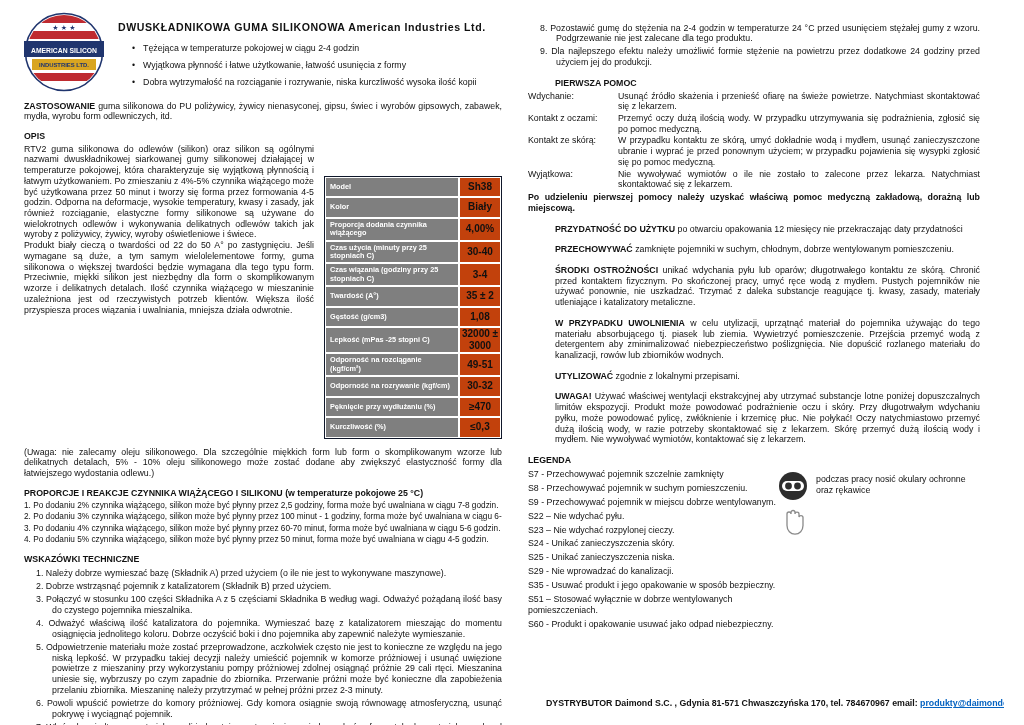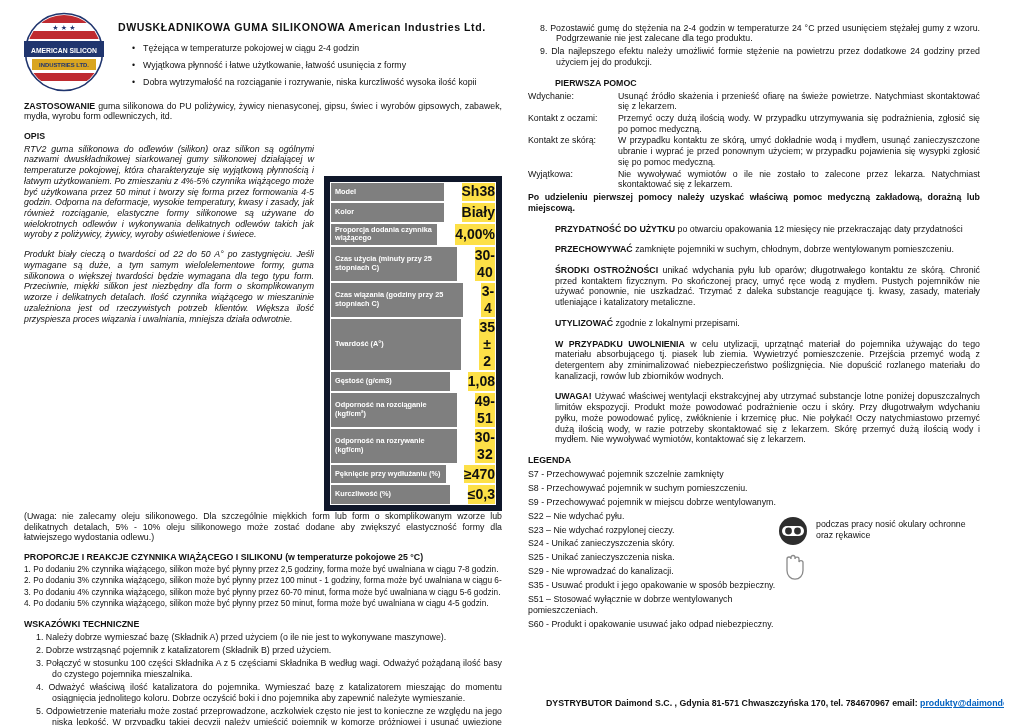--- a/index.html
+++ b/index.html
@@ -27,43 +27,43 @@
   .titleblock { flex: 1; min-width: 0; }
   .title { font-weight: bold; font-size: 10.6px; letter-spacing: 0.55px; white-space: nowrap; margin: 9px 0 9px 2px; overflow: hidden; }
   .bullet { display: flex; gap: 8px; margin: 0 0 6.5px 16px; }
   .bullet .dot { flex: 0 0 auto; }
 
   .sechead { margin-top: 9px; margin-bottom: 2px; }
   .para-zast { margin-top: 3px; }
 
   
   .opisrow { display: flex; gap: 10px; margin-top: 1px; }
-  .opistext { flex: 1; min-width: 0; font-style: italic; }
-  .opistext p + p { margin-top: 9px; }
-  .spec-table { width: 178px; flex: 0 0 auto; margin-top: 32px; border: 6px solid #0f172a; }
+  .opistext { flex: 1; min-width: 0; }
+  .opistext p + p { }
+  .spec-table { width: 178px; flex: 0 0 auto; margin-top: 32px; border: 1px solid #0f172a; }
   .trow { display: flex; }
   .tl { width: 134px; background: #7f7f7f; color: #fff; font-weight: bold; font-size: 7.3px;
         line-height: 1.15; padding: 2px 4px; border: 1px solid #fff; display: flex; align-items: center; min-height: 20.5px; }
-  .tv { flex: 1; background: #fde047; color: #111; font-weight: bold; font-size: 14px;
-        border: 1px solid #fff; display: flex; align-items: center; justify-content: center; min-height: 20.5px; text-align: center; margin-left: 16px; }
-
-  .note { }
+  .tv { flex: 1; background: #c2410c; color: #111; font-weight: bold; font-size: 10px;
+        border: 1px solid #fff; display: flex; align-items: center; justify-content: center; min-height: 20.5px; text-align: center; }
+
+  .note { margin-top: 8px; }
   .numline { font-size: 8.25px; margin-top: 1.5px; white-space: nowrap; overflow: hidden; }
   .hang { padding-left: 28px; text-indent: -16px; margin-top: 2.5px; }
 
   
   .farow { display: flex; margin-top: 1px; }
   .falabel { width: 90px; flex: 0 0 auto; }
   .fatext { flex: 1; min-width: 0; }
   .fanote { margin-top: 2px; }
 
   .rsec { margin-top: 10px; padding-left: 27px; }
 
   
-  .legend { display: flex; margin-top: 10px; align-items: center; }
+  .legend { display: flex; margin-top: 10px; }
   .legend-list { flex: 1; min-width: 0; }
   .litem { margin-top: 3.2px; }
   .ppe { width: 202px; flex: 0 0 auto; display: flex; gap: 8px; align-items: flex-start; padding-top: 16px; }
   .ppe-icons { display: flex; flex-direction: column; gap: 5px; align-items: center; }
   .ppe-note { padding-top: 3px; }
 
   .footer { position: absolute; left: 546px; bottom: 16px; width: 458px; font-weight: bold; white-space: nowrap; overflow: hidden; }
   .email { color: #0563c1; text-decoration: underline; cursor: pointer; font-weight: bold; }
 </style>
 </head>
@@ -145,20 +145,24 @@
           </div>
         <div class="trow">
             <div class="tl">Twardość (A°)</div>
             <div class="tv">35 ± 2</div>
           </div>
         <div class="trow">
             <div class="tl">Gęstość (g/cm3)</div>
             <div class="tv">1,08</div>
           </div>
         <div class="trow">
+            <div class="tl">Lepkość (mPas -25 stopni C)</div>
+            <div class="tv">32000 ± 3000</div>
+          </div>
+        <div class="trow">
             <div class="tl">Odporność na rozciąganie (kgf/cm²)</div>
             <div class="tv">49-51</div>
           </div>
         <div class="trow">
             <div class="tl">Odporność na rozrywanie (kgf/cm)</div>
             <div class="tv">30-32</div>
           </div>
         <div class="trow">
             <div class="tl">Pęknięcie przy wydłużaniu (%)</div>
             <div class="tv">≥470</div>
@@ -211,23 +215,23 @@
         <div class="fatext j">Nie wywoływać wymiotów o ile nie zostało to zalecone przez lekarza. Natychmiast skontaktować się z lekarzem.</div>
       </div>
     <div class="b j fanote">Po udzieleniu pierwszej pomocy należy uzyskać właściwą pomoc medyczną zakładową, dorażną lub miejscową.</div>
 
     <p class="j rsec"><span class="b">PRZYDATNOŚĆ DO UŻYTKU</span> <span>po otwarciu opakowania 12 miesięcy nie przekraczając daty przydatności</span></p>
 
     <p class="j rsec"><span class="b">PRZECHOWYWAĆ</span> <span>zamknięte pojemniki w suchym, chłodnym, dobrze wentylowanym pomieszczeniu.</span></p>
 
     <p class="j rsec"><span class="b">ŚRODKI OSTROŻNOŚCI</span> <span>unikać wdychania pyłu lub oparów; długotrwałego kontaktu ze skórą. Chronić przed kontaktem fizycznym. Po skończonej pracy, umyć ręce wodą z mydłem. Pustych pojemników nie używać ponownie, nie uszkadzać. Trzymać z daleka substancje reagujące tj. kwasy, zasady, materiały utleniające i katalizatory metaliczne.</span></p>
 
+    <p class="j rsec"><span class="b">W PRZYPADKU UWOLNIENIA</span> <span>w celu utylizacji, uprzątnąć materiał do pojemnika używając do tego materiału absorbującego tj. piasek lub ziemia. Wywietrzyć pomieszczenie. Przejścia przemyć wodą z detergentem aby zminimalizować niebezpieczeństwo poślizgnięcia. Nie dopuścić rozlanego materiału do kanalizacji, rowów lub zbiorników wodnych.</span></p>
+
     <p class="j rsec"><span class="b">UTYLIZOWAĆ</span> <span>zgodnie z lokalnymi przepisami.</span></p>
-
-    <p class="j rsec"><span class="b">W PRZYPADKU UWOLNIENIA</span> <span>w celu utylizacji, uprzątnąć materiał do pojemnika używając do tego materiału absorbującego tj. piasek lub ziemia. Wywietrzyć pomieszczenie. Przejścia przemyć wodą z detergentem aby zminimalizować niebezpieczeństwo poślizgnięcia. Nie dopuścić rozlanego materiału do kanalizacji, rowów lub zbiorników wodnych.</span></p>
 
     <p class="j rsec"><span class="b">UWAGA!</span> <span>Używać właściwej wentylacji ekstrakcyjnej aby utrzymać substancje lotne poniżej dopuszczalnych limitów ekspozycji. Produkt może powodować podrażnienie oczu i skóry. Przy długotrwałym wdychaniu pyłku, może powodować pylicę, zwłóknienie i krzemicę płuc. Nie połykać! Oczy natychmiastowo przemyć dużą ilością wody, w razie potrzeby skontaktować się z lekarzem. Skórę przemyć dużą ilością wody i mydłem. Nie wywoływać wymiotów, kontaktować się z lekarzem.</span></p>
 
     <div class="legend">
       <div class="legend-list">
         <div class="b">LEGENDA</div>
         <div class="litem">S7 - Przechowywać pojemnik szczelnie zamknięty</div>
         <div class="litem">S8 - Przechowywać pojemnik w suchym pomieszczeniu.</div>
         <div class="litem">S9 - Przechowywać pojemnik w miejscu dobrze wentylowanym.</div>
         <div class="litem">S22 – Nie wdychać pyłu.</div>

